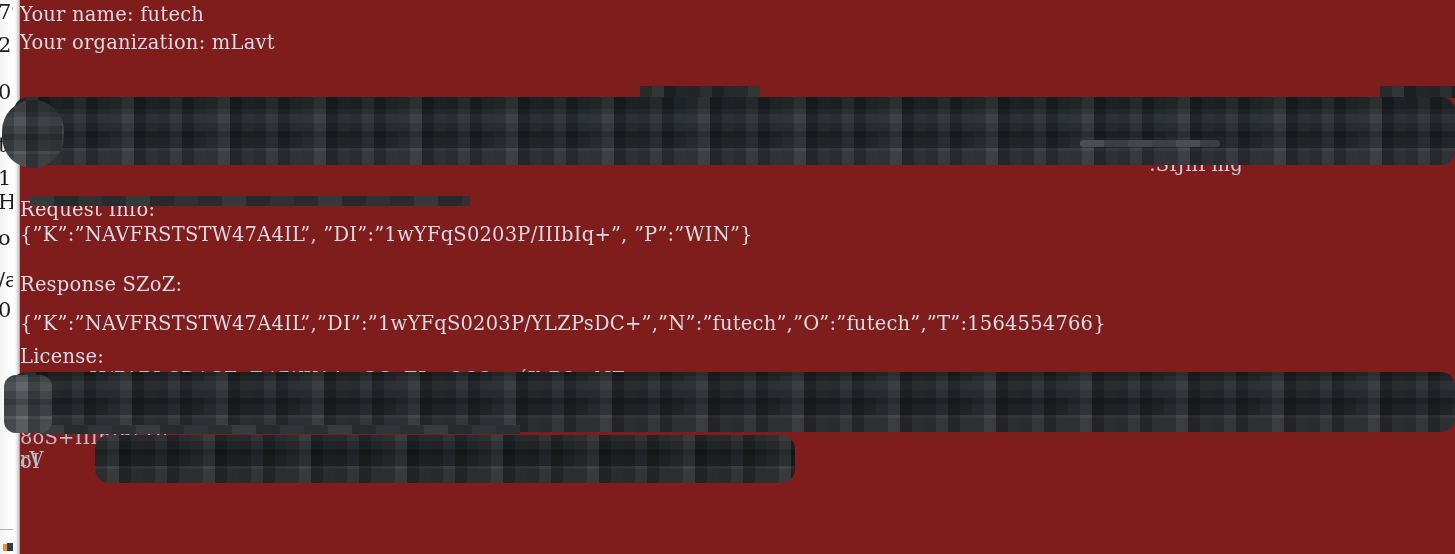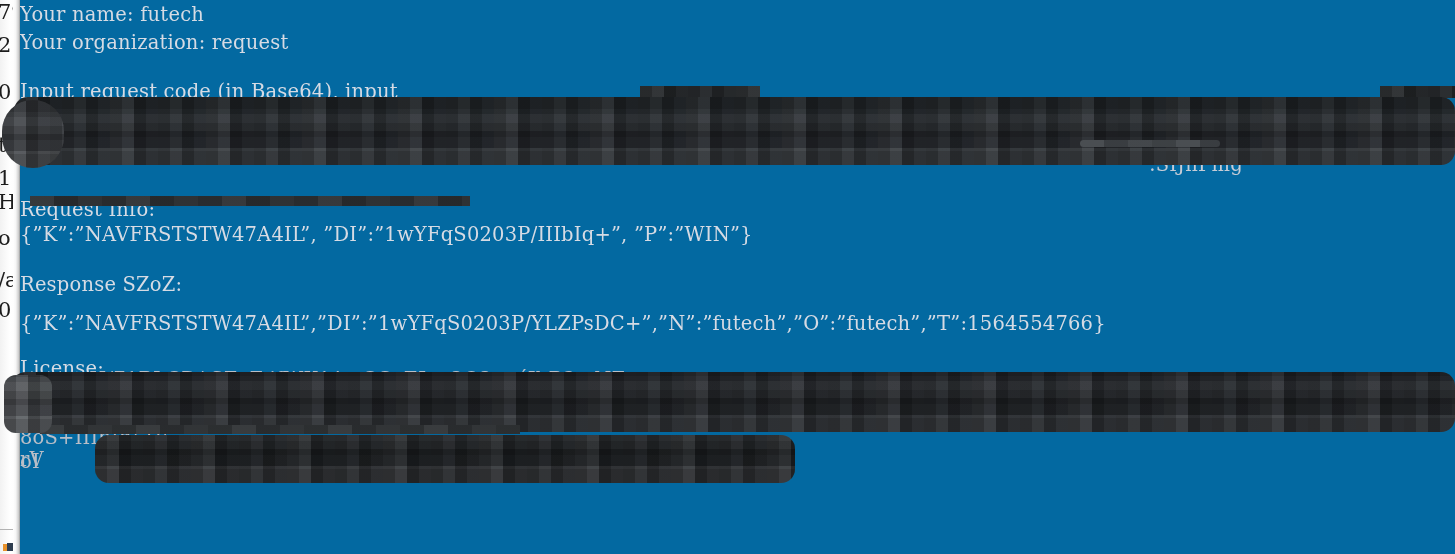--- a/index.html
+++ b/index.html
@@ -76,21 +76,21 @@
     z-index: 5;
   }
 
   
   .terminal {
     position: absolute;
     left: 20px;
     top: 0;
     width: 1435px;
     height: 554px;
-    background: #0369a1;
+    background: #7f1d1d;
     z-index: 6;
     overflow: hidden;
   }
   .term-line {
     position: absolute;
     left: 0;
     white-space: pre;
     font-family: "DejaVu Serif", "Liberation Serif", serif;
     font-size: 19.5px;
     line-height: 20px;
@@ -198,36 +198,35 @@
   <div class="bg-mini-icon">
     <span class="seg-a"></span>
     <span class="seg-b"></span>
   </div>
 
   <div class="edge-strip"></div>
 
   <div class="terminal">
 
     <div class="term-line" style="top:5px">Your name: futech</div>
-    <div class="term-line" style="top:33px">Your organization: request</div>
-    <div class="term-line" style="top:82px">Input request code (in Base64), input</div>
+    <div class="term-line" style="top:33px">Your organization: mLavt</div>
 
     <div class="term-line dim" style="top:100px; left:340px">··· SRerS/·</div>
 
     <div class="term-line right-frag" style="top:108px">mLavt</div>
     <div class="term-line right-frag" style="top:133px">FsILrOz0</div>
     <div class="term-line right-frag" style="top:155px; right:212px">.SIJhFmg</div>
 
     <div class="term-line" style="top:200px">Request Info:</div>
     <div class="term-line" style="top:225px">{”K”:”NAVFRSTSTW47A4IL”, ”DI”:”1wYFqS0203P/IIIbIq+”, ”P”:”WIN”}</div>
 
     <div class="term-line" style="top:275px">Response SZoZ:</div>
     <div class="term-line" style="top:314px">{”K”:”NAVFRSTSTW47A4IL”,”DI”:”1wYFqS0203P/YLZPsDC+”,”N”:”futech”,”O”:”futech”,”T”:1564554766}</div>
 
-    <div class="term-line" style="top:359px">License:</div>
+    <div class="term-line" style="top:347px">License:</div>
 
     <div class="term-line dim" style="top:370px; left:50px">···H/71BLCD/ SZoZ jfWK1A+CCoEJen2Q2··· ´JbB3mNZ···</div>
     <div class="term-line dim" style="top:428px">8oS+IIIbIq/:D/·</div>
     <div class="term-line dim" style="top:450px">rV</div>
     <div class="term-line dim" style="top:452px">oI</div>
 
   </div>
 
   <div class="mosaic m-tiny-a">
       <span class="mosaic-overlay-grid"></span>

